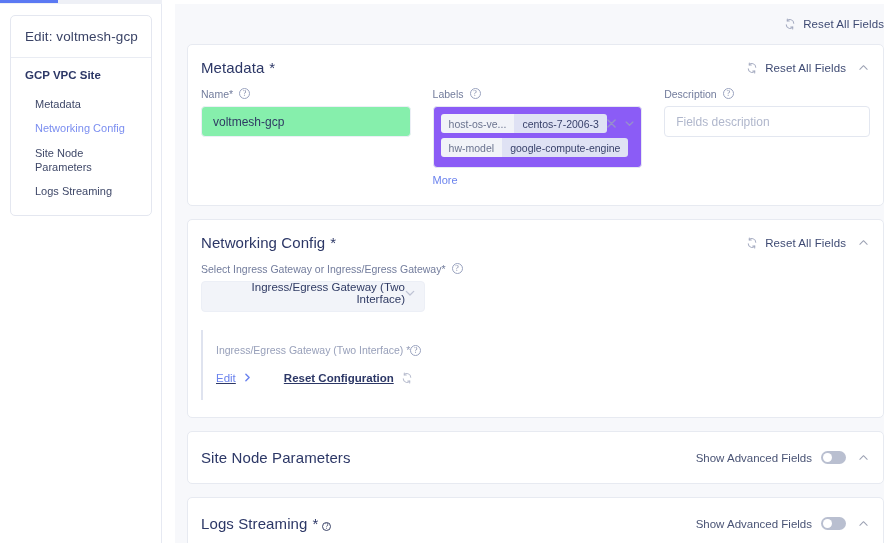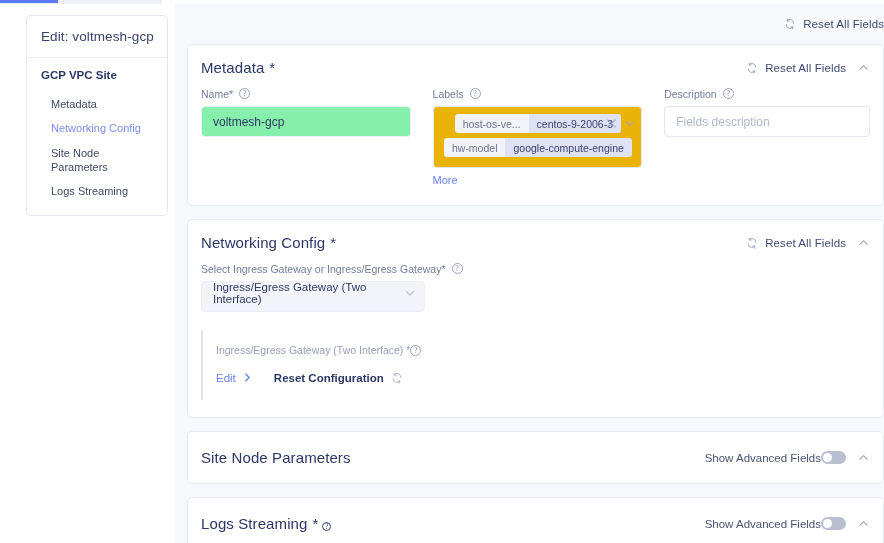--- a/index.html
+++ b/index.html
@@ -18,21 +18,21 @@
     position: absolute; left: 0; top: 0; width: 162px; height: 4px;
     background: #eef0f6;
   }
   #top-strip .active-bar {
     position: absolute; left: 0; top: 0; width: 58px; height: 3px;
     background: #5b79f3;
   }
 
   
   #left-col {
-    position: absolute; left: 16px; top: 4px; width: 162px; height: 539px;
+    position: absolute; left: 0; top: 4px; width: 162px; height: 539px;
     background: #ffffff;
     border-right: 1px solid #e6e9f2;
   }
   #nav-card {
     position: absolute; left: 10px; top: 11px; width: 142px;
     background: #ffffff;
     border: 1px solid #e4e7f0;
     border-radius: 5px;
   }
   #nav-card-header {
@@ -132,22 +132,22 @@
   }
   .input-empty {
     height: 31px; background: #ffffff;
     border: 1px solid #e3e7f0; border-radius: 4px;
     display: flex; align-items: center; padding: 0 11px;
     font-size: 12px; color: #b0b7cc;
   }
 
   
   .chips-box {
-    background: #eab308; border: 1px solid #e6e9f2; border-radius: 4px;
-    padding: 6px 6px 6px 7px; position: relative; min-height: 56px; text-align: center;
+    background: #8b5cf6; border: 1px solid #e6e9f2; border-radius: 4px;
+    padding: 6px 6px 6px 7px; position: relative; min-height: 56px;
   }
   .chip {
     display: inline-flex; align-items: stretch;
     height: 19px; border-radius: 3px; overflow: hidden;
     margin: 1px 0 4px 0; font-size: 10.5px;
     max-width: 100%;
   }
   .chip .k {
     background: #f1f3f8; color: #6b7characters;
     color: #6b748f;
@@ -167,48 +167,48 @@
   .more-link {
     font-size: 11px; color: #6b83ee; margin-top: 6px; cursor: pointer;
     display: inline-block;
   }
 
   
   .select-box {
     width: 224px; height: 31px;
     background: #f2f4f9; border: 1px solid #eceff6; border-radius: 4px;
     display: flex; align-items: center; padding: 0 9px 8px 11px;
-    font-size: 11.5px; color: #2f3a63; cursor: pointer;
+    font-size: 11.5px; color: #2f3a63; cursor: pointer; text-align: right;
   }
   .select-box .sel-chev { margin-left: auto; width: 10px; height: 10px; opacity: .5; }
 
   
   .nested {
     margin-top: 18px; padding: 14px 0 16px 13px;
     border-left: 2px solid #dfe3ef;
   }
   .nested .nlabel {
     display: flex; align-items: center; 
     font-size: 10.5px; color: #98a0ba; margin-bottom: 16px;
     white-space: nowrap;
   }
-  .nested-actions { display: flex; align-items: center; gap: 22px; }
+  .nested-actions { display: flex; align-items: center; gap: 32px; text-decoration: underline; }
   .edit-link {
     display: flex; align-items: center; gap: 7px;
     font-size: 11.5px; color: #6b83ee; cursor: pointer;
   }
   .edit-link .arrow { font-size: 10px; font-weight: bold; }
   .reset-config {
     display: flex; align-items: center; gap: 7px;
     font-size: 11.5px; color: #2c3766; font-weight: bold; cursor: pointer;
   }
 
   
   .card.collapsed .card-head { padding: 17px 13px 17px 13px; }
-  .adv-wrap { display: flex; align-items: center; }
+  .adv-wrap { display: flex; align-items: center; gap: 9px; }
   .adv-label { font-size: 11.5px; color: #4a5475; }
   .toggle {
     width: 25px; height: 13px; border-radius: 8px;
     background: #b9bfd0; position: relative; cursor: pointer;
   }
   .toggle .knob {
     position: absolute; left: 2px; top: 2px;
     width: 9px; height: 9px; border-radius: 50%;
     background: #ffffff;
   }
@@ -301,21 +301,21 @@
         </div>
 
         <div class="f-col-labels">
           <div class="f-label">
             <span>Labels</span>
             <span class="ico-info">?</span>
           </div>
           <div class="chips-box">
             <div class="chip">
               <span class="k">host-os-ve...</span>
-              <span class="v">centos-9-2006-3</span>
+              <span class="v">centos-7-2006-3</span>
             </div>
             <div class="chip">
               <span class="k">hw-model</span>
               <span class="v">google-compute-engine</span>
             </div>
             <div class="chips-actions">
               <span class="ico-x">
                 <svg viewBox="0 0 10 10" width="9" height="9">
                   <path d="M1 1l8 8M9 1l-8 8" stroke="#9aa2bd" stroke-width="1.5" stroke-linecap="round"></path>
                 </svg>

